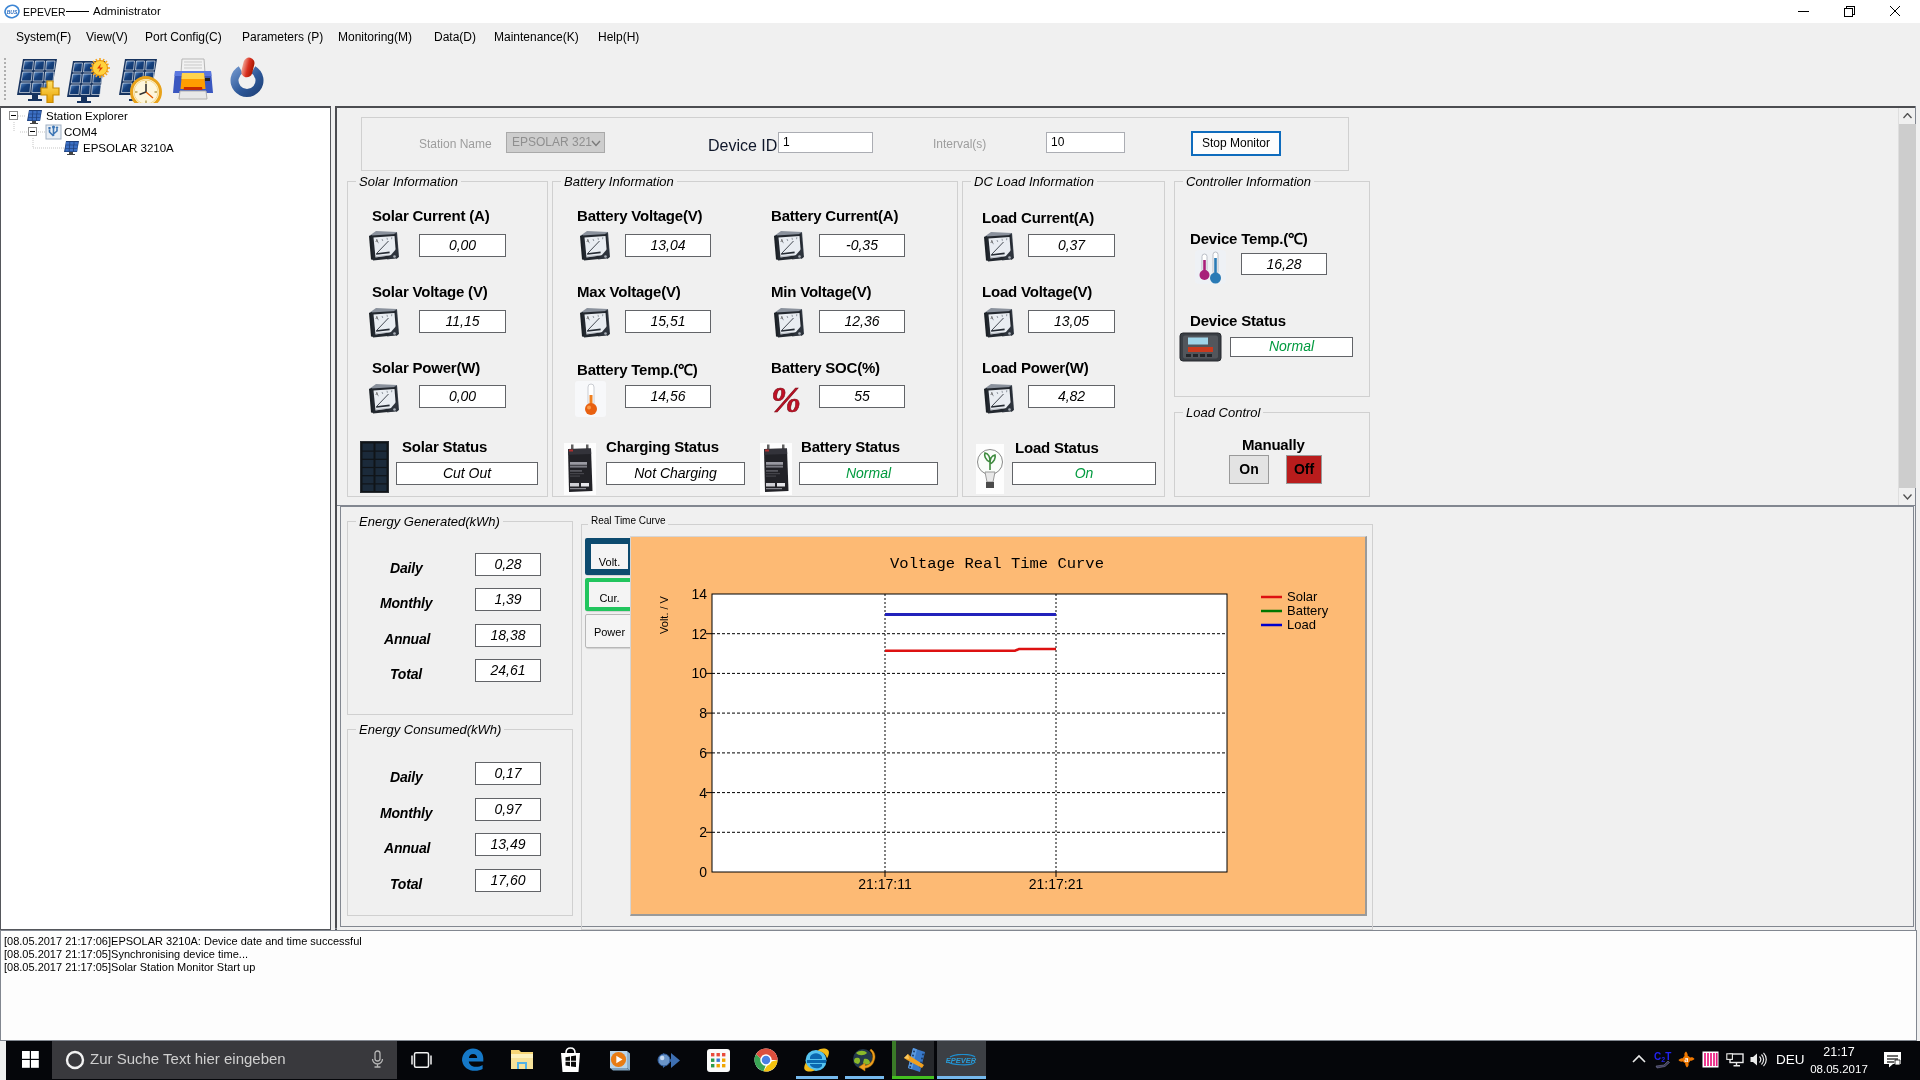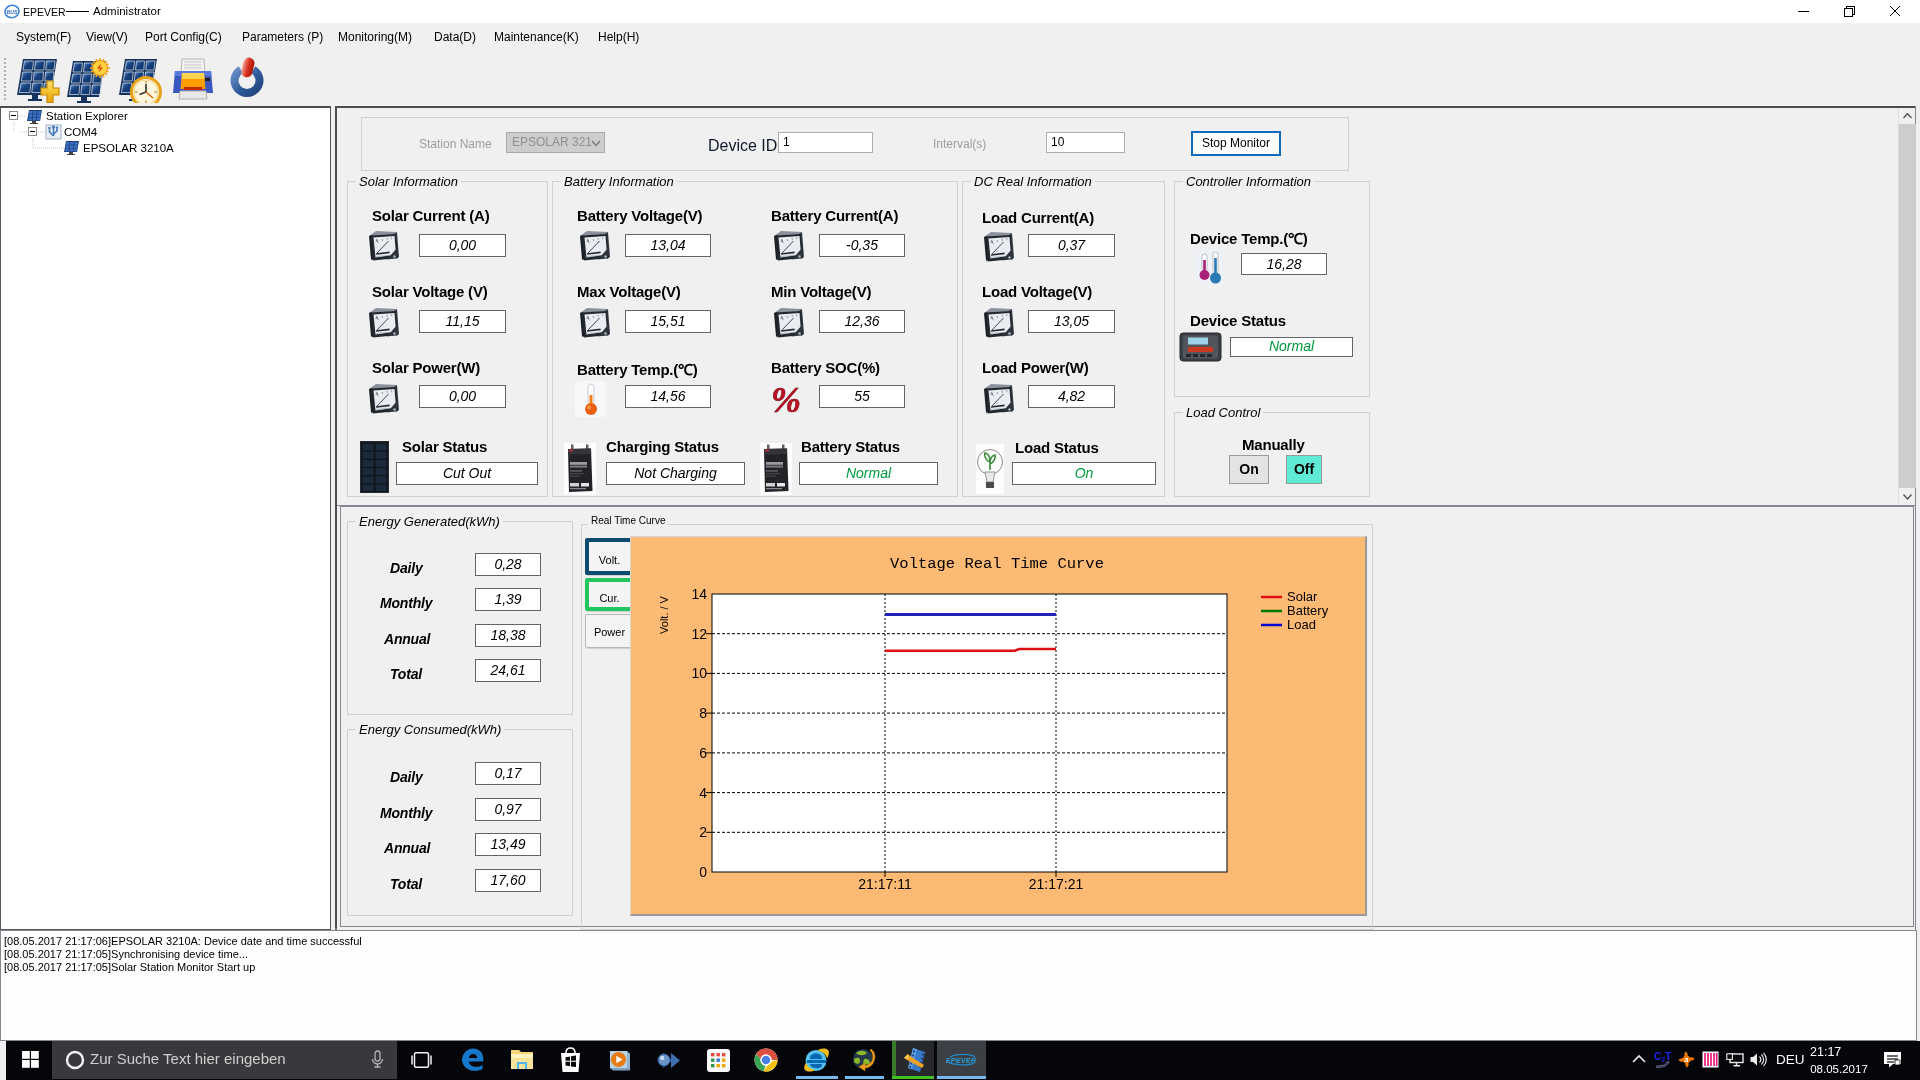--- a/index.html
+++ b/index.html
@@ -340,21 +340,21 @@
   <div class="abs" style="left:709px;top:24px;width:79px;height:21px;background:#fff;border:1px solid #abadb3;font-size:12px;color:#000;line-height:19px;padding-left:4px">10</div>
   <div class="abs" style="left:854px;top:23px;width:90px;height:25px;background:#fdfdfd;border:2px solid #0f6cbd;font-size:12px;color:#000;text-align:center;line-height:21px">Stop Monitor</div>
 
   <div class="gbox" style="left:10px;top:73px;width:201px;height:316px">
       <span class="glabel">Solar Information</span>
     </div>
   <div class="gbox" style="left:215px;top:73px;width:406px;height:316px">
       <span class="glabel">Battery Information</span>
     </div>
   <div class="gbox" style="left:625px;top:73px;width:203px;height:316px">
-      <span class="glabel">DC Real Information</span>
+      <span class="glabel">DC Load Information</span>
     </div>
   <div class="gbox" style="left:837px;top:73px;width:196px;height:216px">
       <span class="glabel">Controller Information</span>
     </div>
   <div class="gbox" style="left:837px;top:304px;width:196px;height:85px">
       <span class="glabel">Load Control</span>
     </div>
 
   <div class="blabel" style="left:35px;top:99px">Solar Current (A)</div>
   <svg class="abs" style="left:29px;top:122px" width="34" height="32">
@@ -469,21 +469,21 @@
         <rect x="7" y="22" width="5" height="3"></rect>
         <rect x="14" y="22" width="5" height="3"></rect>
         <rect x="21" y="22" width="5" height="3"></rect>
         <rect x="28" y="22" width="5" height="3"></rect>
       </g>
   </svg>
   <div class="vbox" style="left:893px;top:229px;width:123px;height:20px"><span class="green" style="top:0px">Normal</span></div>
 
   <div class="blabel" style="left:905px;top:328px">Manually</div>
   <div class="abs" style="left:892px;top:347px;width:40px;height:29px;background:#e3e3e3;border:1px solid #9a9a9a;font-size:14px;font-weight:bold;text-align:center;line-height:27px">On</div>
-  <div class="abs" style="left:949px;top:347px;width:36px;height:29px;background:#5eead4;border:1px solid #9a9a9a;font-size:14px;font-weight:bold;text-align:center;line-height:27px">Off</div>
+  <div class="abs" style="left:949px;top:347px;width:36px;height:29px;background:#b91c1c;border:1px solid #9a9a9a;font-size:14px;font-weight:bold;text-align:center;line-height:27px">Off</div>
 
   <div class="abs" style="left:1561px;top:0px;width:17px;height:397px;background:#f0f0f0;border-left:1px solid #dedede">
     <svg class="abs" style="left:4px;top:5px" width="9" height="6">
         <path d="M0.5 5 L4.5 0.5 L8.5 5" fill="none" stroke="#505050" stroke-width="1.3"></path>
       </svg>
     <div class="abs" style="left:0px;top:16px;width:17px;height:364px;background:#cdcdcd"></div>
     <svg class="abs" style="left:4px;top:386px" width="9" height="6">
         <path d="M0.5 0.5 L4.5 5 L8.5 0.5" fill="none" stroke="#505050" stroke-width="1.3"></path>
       </svg>
   </div>
@@ -511,21 +511,21 @@
   <div class="blabel" style="left:43px;top:697px;font-style:italic;font-size:14px">Monthly</div>
   <div class="vbox" style="left:138px;top:690px;width:66px;height:23px"><span>0,97</span></div>
   <div class="blabel" style="left:47px;top:732px;font-style:italic;font-size:14px">Annual</div>
   <div class="vbox" style="left:138px;top:725px;width:66px;height:23px"><span>13,49</span></div>
   <div class="blabel" style="left:53px;top:768px;font-style:italic;font-size:14px">Total</div>
   <div class="vbox" style="left:138px;top:761px;width:66px;height:23px"><span>17,60</span></div>
 
   <div class="gbox" style="left:244px;top:416px;width:792px;height:406px">
       <span class="glabel" style="font-style:normal;font-size:10px;top:-10px;left:6px">Real Time Curve</span>
     </div>
-  <div class="abs" style="left:248px;top:430px;width:49px;height:37px;background:#f4f4f4;border:4px solid #0c4a6e;border-radius:2px;font-size:11px;text-align:center;line-height:37px;box-shadow:1px 1px 1px #d0d0d0">Volt.</div>
+  <div class="abs" style="left:248px;top:430px;width:49px;height:37px;background:#f4f4f4;border:6px solid #0c4a6e;border-radius:2px;font-size:11px;text-align:center;line-height:37px;box-shadow:1px 1px 1px #d0d0d0">Volt.</div>
   <div class="abs" style="left:248px;top:470px;width:49px;height:33px;background:#f4f4f4;border:4px solid #22c55e;border-radius:2px;font-size:11px;text-align:center;line-height:33px;box-shadow:1px 1px 1px #d0d0d0">Cur.</div>
   <div class="abs" style="left:248px;top:506px;width:49px;height:34px;background:#f4f4f4;border:1px solid #b8b8b8;border-radius:2px;font-size:11px;text-align:center;line-height:34px;box-shadow:1px 1px 1px #d0d0d0">Power</div>
   <div class="abs" style="left:293px;top:428px;width:737px;height:380px;background:#fdba74;border:1px solid #d5d5d5;border-right:2px solid #9a9a9a;border-bottom:2px solid #9a9a9a">
     <svg width="735" height="377" style="display:block">
       <text x="366" y="31" font-size="15.5" font-family="Liberation Mono" fill="#000" text-anchor="middle">Voltage Real Time Curve</text>
       <text x="37" y="78" font-size="11" fill="#000" transform="rotate(-90 37 78)" text-anchor="middle" font-family="Liberation Sans">Volt. / V</text>
       <rect x="81" y="57" width="515" height="278" fill="#fff" stroke="#000" stroke-width="1"></rect>
       <g stroke="#000" stroke-width="1">
         <line x1="75" y1="96.7" x2="81" y2="96.7"></line>
           <line x1="75" y1="136.4" x2="81" y2="136.4"></line>
@@ -731,21 +731,21 @@
   <svg class="abs" style="left:1720px;top:12px" width="18" height="14" viewBox="0 0 18 14">
     <rect x="4" y="1" width="13" height="8.5" fill="none" stroke="#eaeaea" stroke-width="1.4"></rect>
     <path d="M7.5 12.8 L14 12.8 M10.5 9.5 L10.5 12.8" stroke="#eaeaea" stroke-width="1.4"></path>
     <rect x="0.8" y="0.8" width="5.6" height="5.6" fill="#0a0a0a" stroke="#eaeaea" stroke-width="1.1"></rect>
   </svg>
   <svg class="abs" style="left:1744px;top:11px" width="18" height="15" viewBox="0 0 18 15">
     <path d="M0.5 5 L3 5 L7 1.5 L7 13.5 L3 10 L0.5 10 Z" fill="#eaeaea"></path>
     <path d="M9.5 4.5 A 4.5 4.5 0 0 1 9.5 10.5 M11.5 2.5 A 7 7 0 0 1 11.5 12.5 M13.5 0.8 A 9.5 9.5 0 0 1 13.5 14.2" fill="none" stroke="#eaeaea" stroke-width="1.2"></path>
   </svg>
   <div class="abs" style="left:1770px;top:11px;font-size:13.5px;color:#fff">DEU</div>
-  <div class="abs" style="left:1804px;top:4px;width:58px;text-align:left;font-size:12.5px;color:#fff">21:17</div>
+  <div class="abs" style="left:1804px;top:4px;width:58px;text-align:center;font-size:12.5px;color:#fff">21:17</div>
   <div class="abs" style="left:1801px;top:22px;width:64px;text-align:center;font-size:11.5px;color:#fff">08.05.2017</div>
   <svg class="abs" style="left:1877px;top:10px" width="19" height="17" viewBox="0 0 19 17">
     <path d="M1 1 L18 1 L18 13 L10 13 L6 16.5 L6 13 L1 13 Z" fill="#fff"></path>
     <g stroke="#0a0a0a" stroke-width="1.2">
         <line x1="4" y1="5" x2="15" y2="5"></line>
         <line x1="4" y1="8" x2="15" y2="8"></line>
         <line x1="4" y1="11" x2="11" y2="11"></line>
       </g>
     <path d="M12 9 L17 9 L17 14 L12 14 Z" fill="#fff" stroke="#0a0a0a" stroke-width="0.8"></path>
   </svg>

